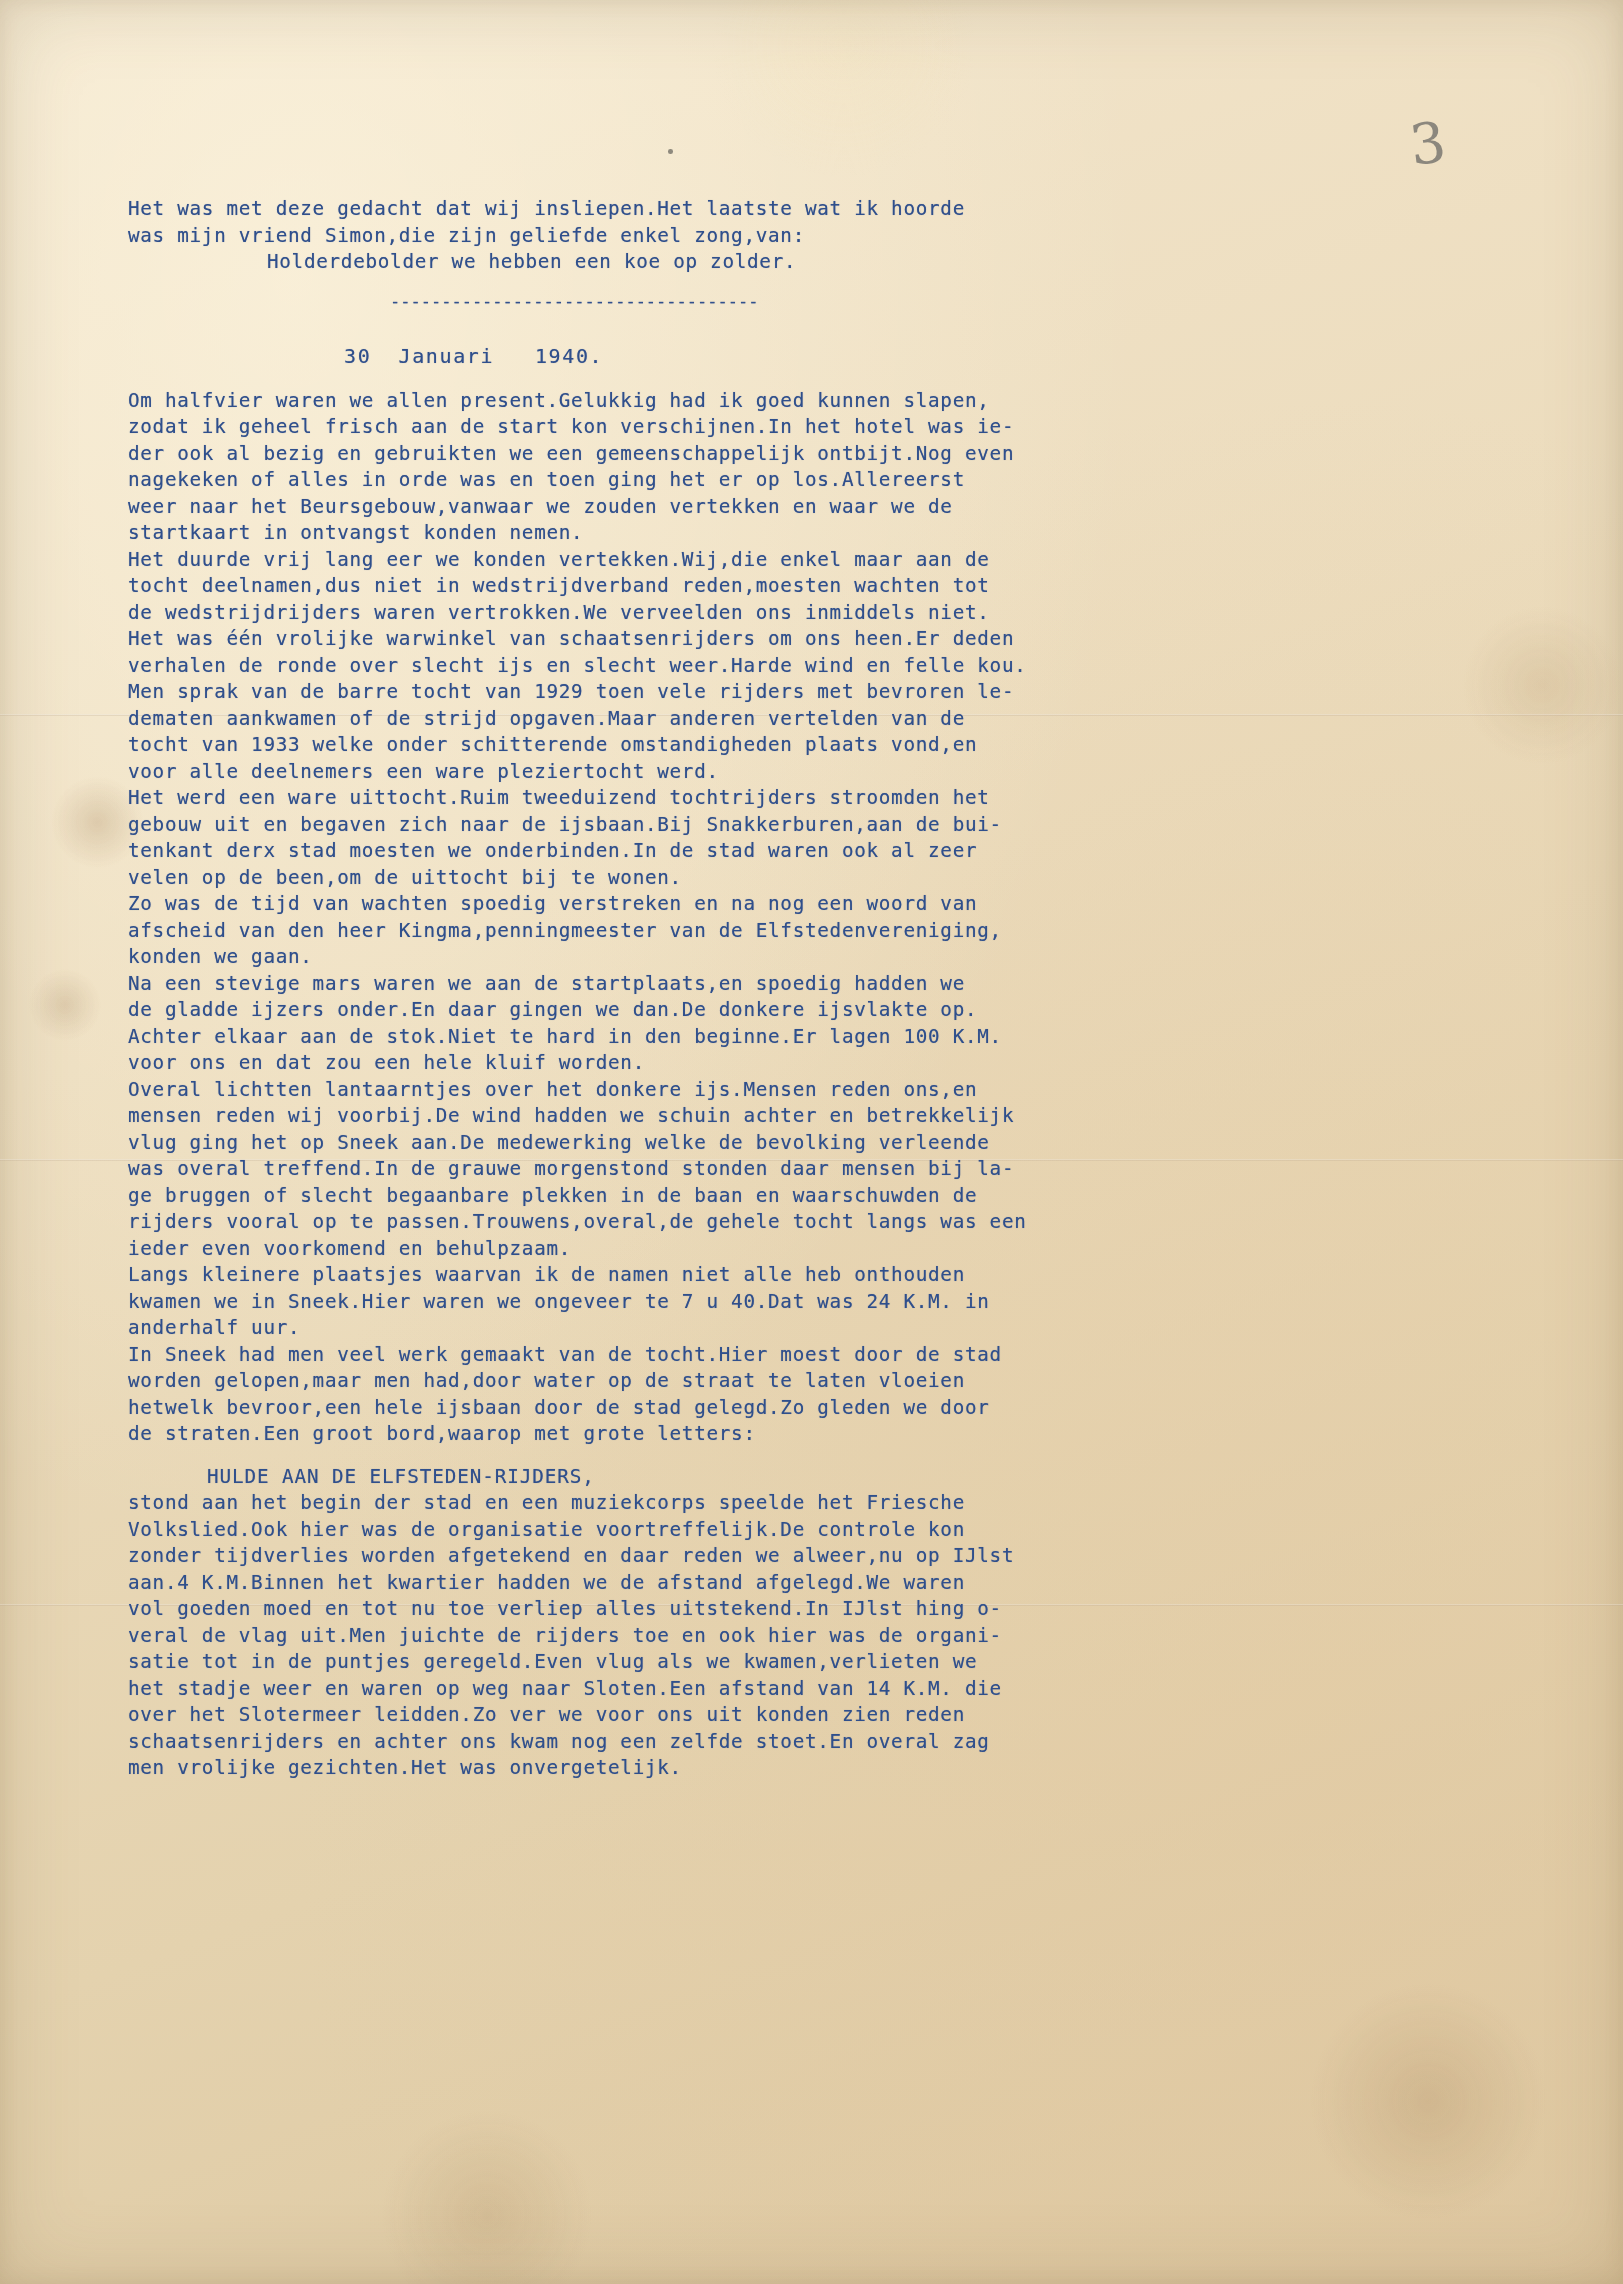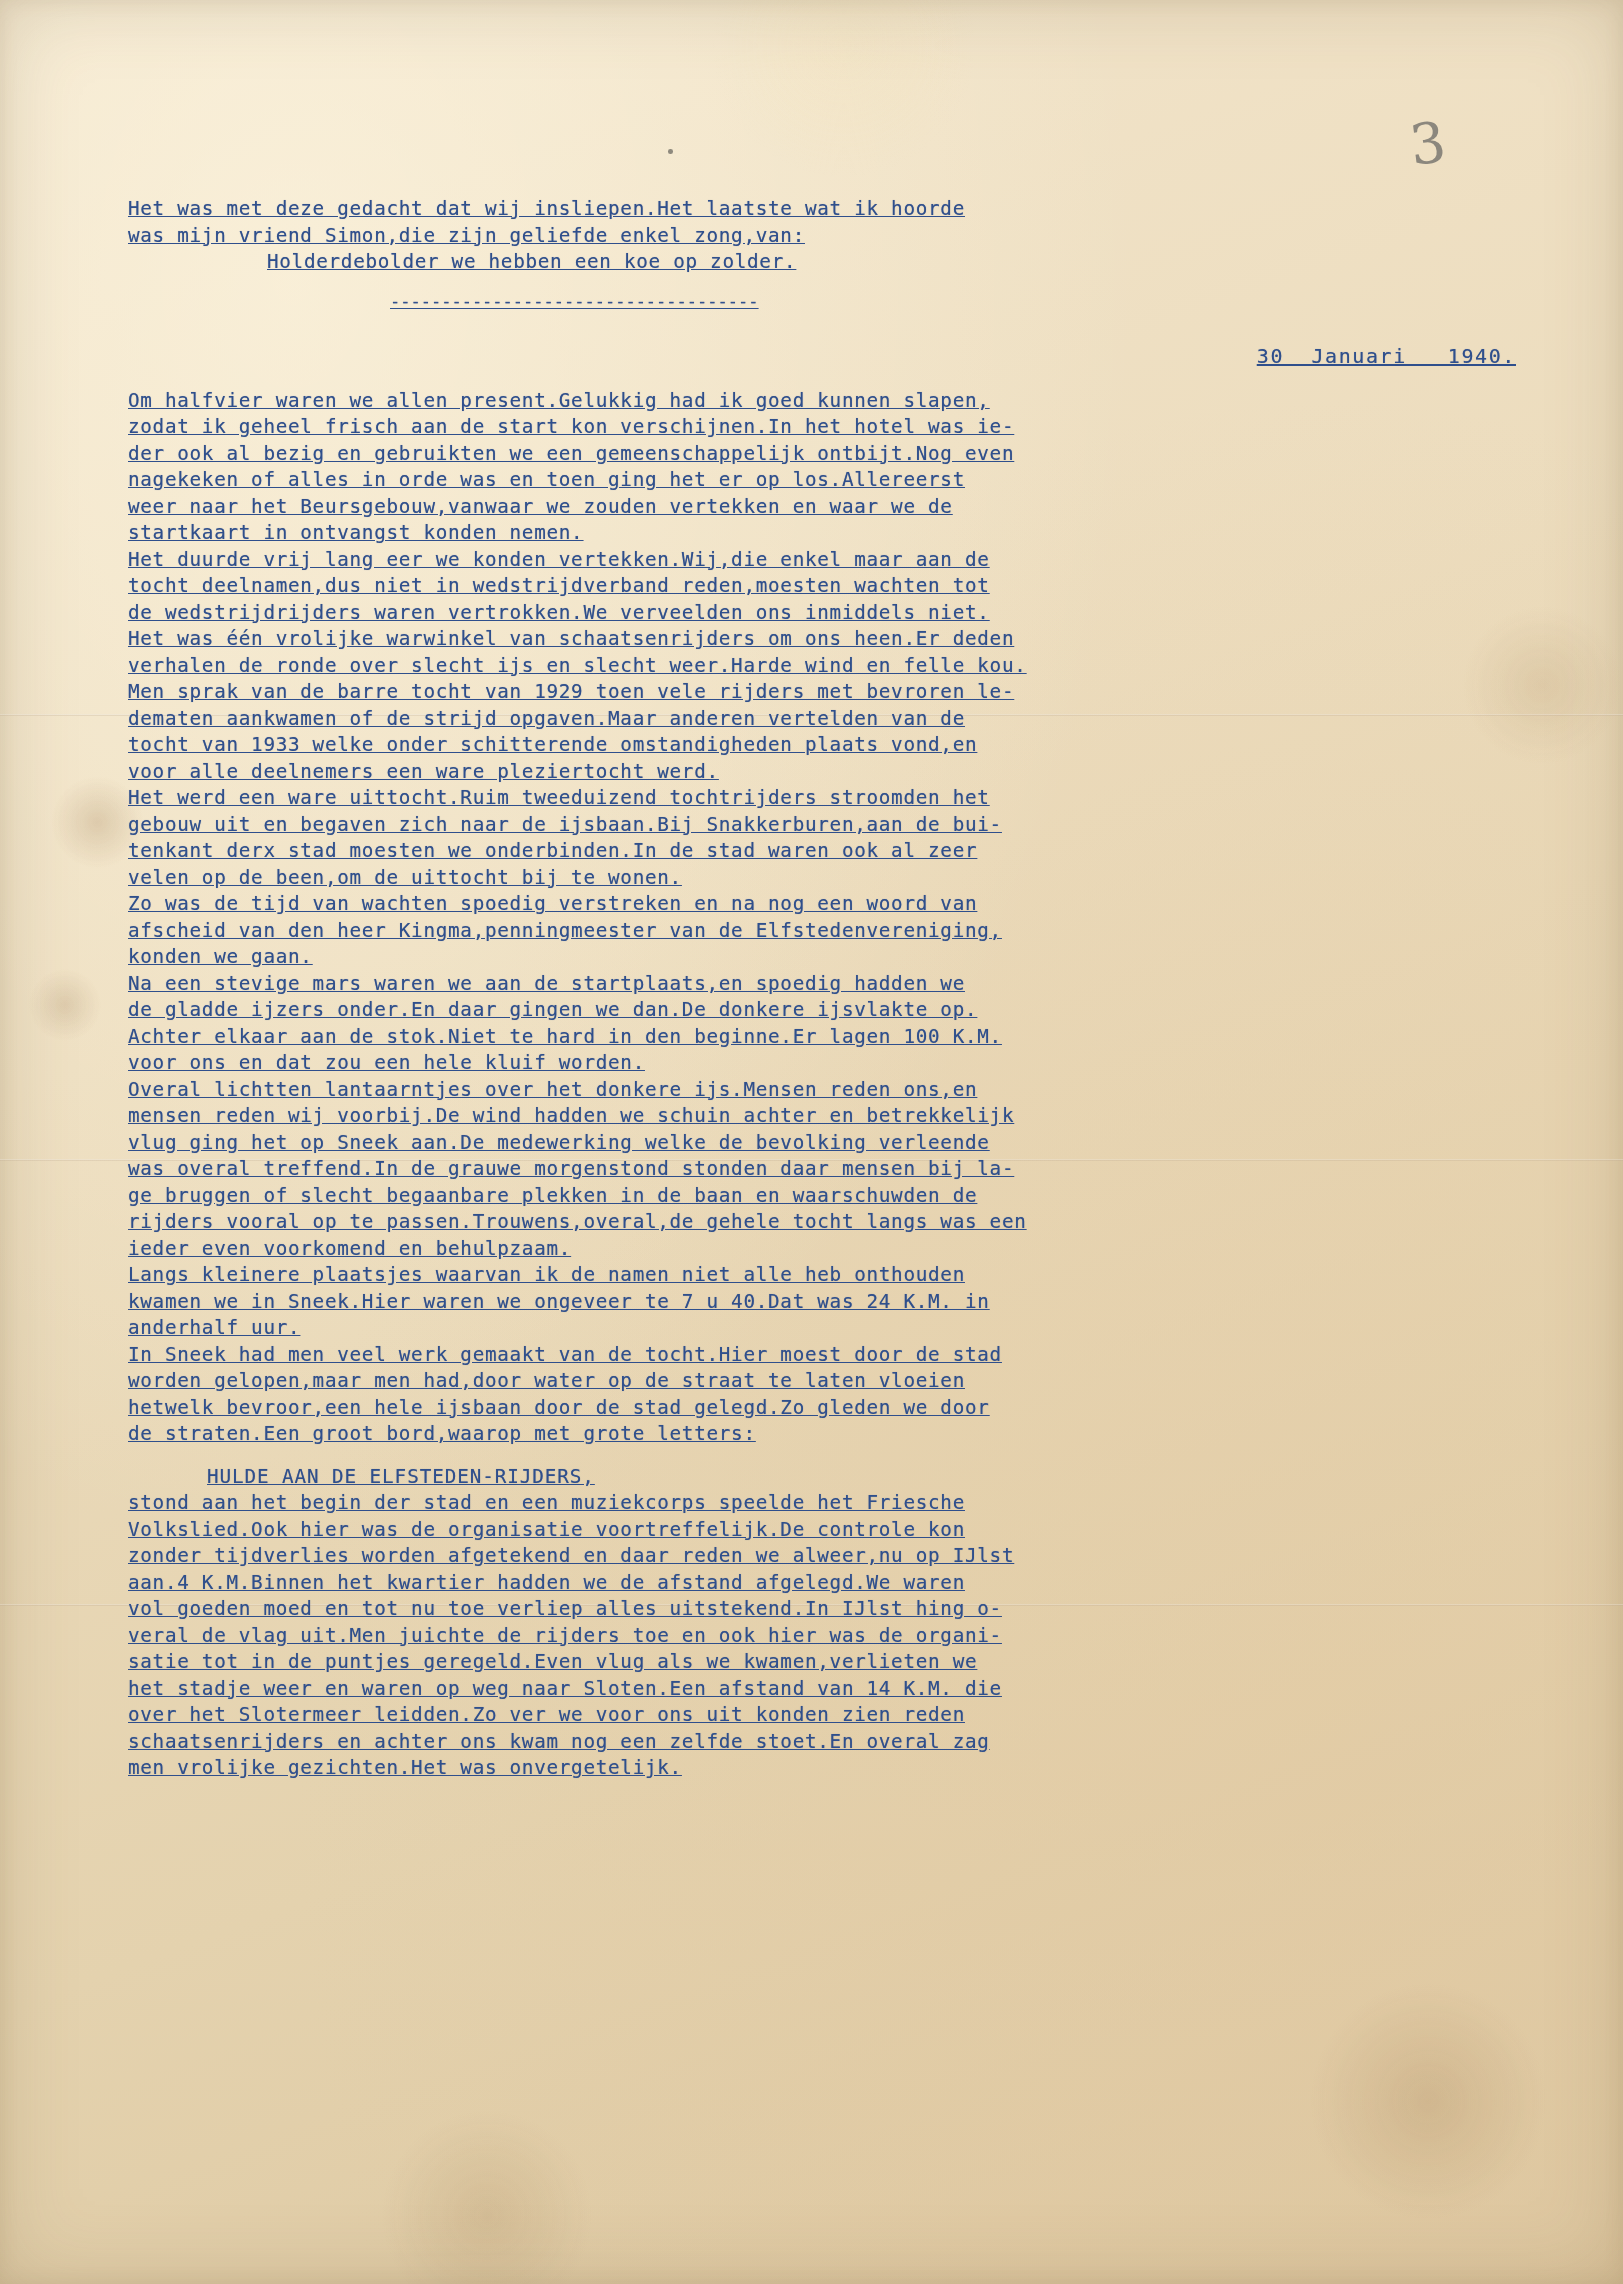--- a/index.html
+++ b/index.html
@@ -59,21 +59,20 @@
   .content {
     position: absolute;
     left: 128px;
     top: 196px;
     width: 1388px;
     color: #2f4f8c;
     font-size: 19.3px;
     line-height: 26.5px;
     letter-spacing: 0.7px;
     text-shadow: 0 0 0.8px rgba(47,79,140,0.55);
-    text-decoration: underline;
   }
   .para {
     margin: 0;
     white-space: pre-wrap;
     word-break: normal;
   }
   .center-line {
     margin: 0 0 12px 139px;
     white-space: pre-wrap;
   }
@@ -82,21 +81,20 @@
     letter-spacing: 0px;
     font-size: 17px;
     color: #31508d;
     white-space: pre;
   }
   .dateline {
     margin: 29px 0 18.3px 216px;
     white-space: pre;
     font-size: 20px;
     letter-spacing: 1.6px;
-    text-align: right;
   }
   .heading-hulde {
     margin: 16px 0 0 79px;
     white-space: pre-wrap;
     letter-spacing: 0.9px;
   }
   .pagenum {
     position: absolute;
     right: 177px;
     top: 111px;

